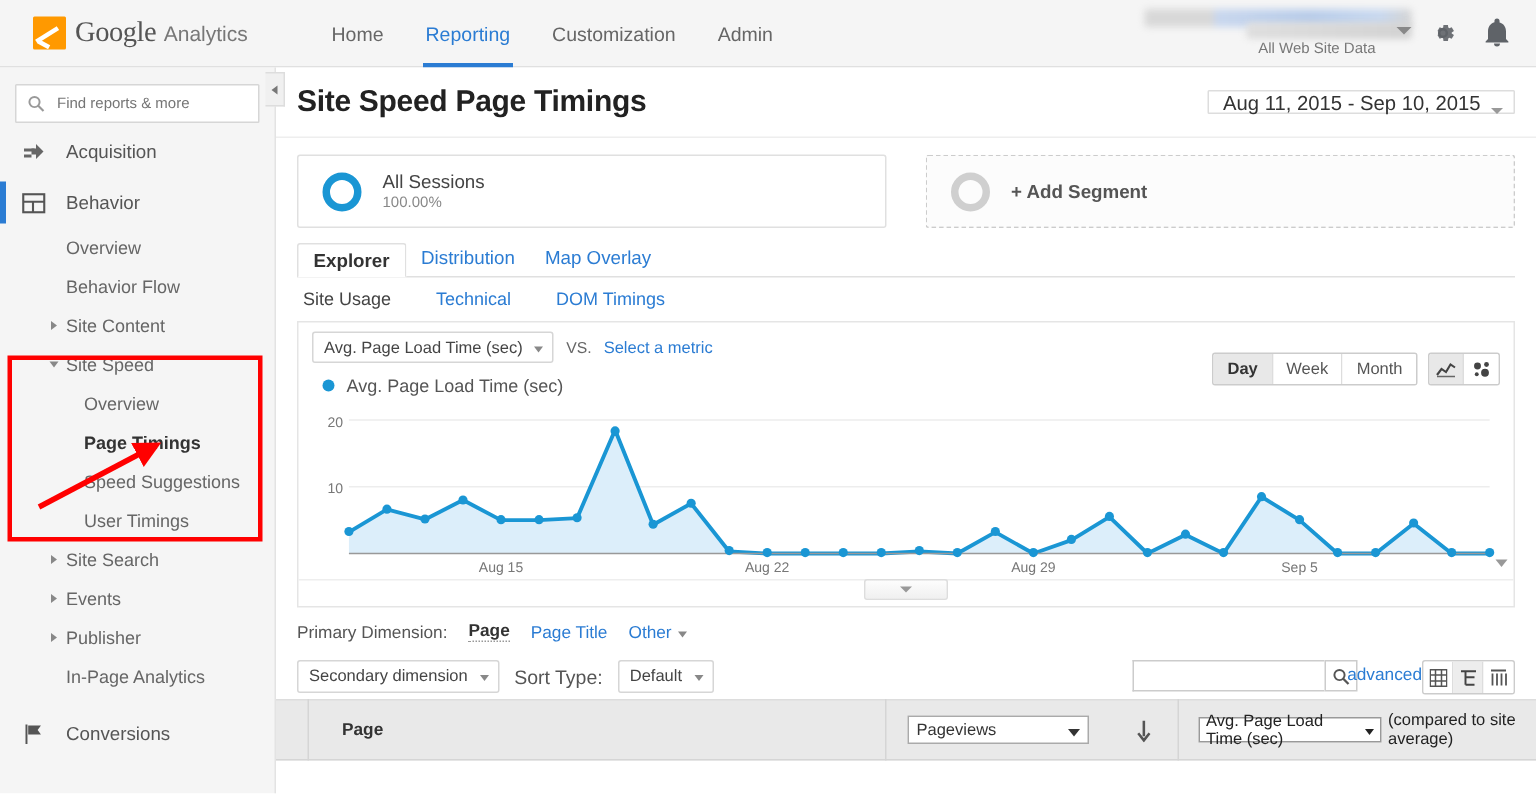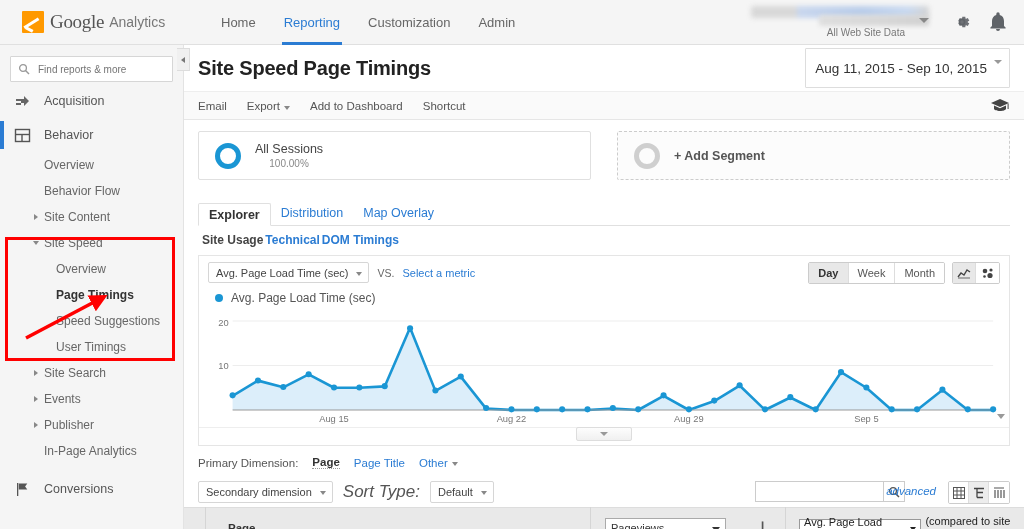--- a/index.html
+++ b/index.html
@@ -35,21 +35,21 @@
   .topnav { display:flex; align-items:flex-end; height:45px; margin-left:35px;}
   .topnav a {
     color:#666; text-decoration:none; font-size:13px; padding:0 14px;
     height:45px; line-height:45px; display:block; position:relative;margin-top:24px;
   }
   .topnav a.active { color:#2b7cd3; font-weight:normal; }
   .topnav a.active:after{
     content:""; position:absolute; left:12px; right:12px; bottom:0; height:3px; background:#2b7cd3;
   }
 
-  .acct { position:absolute; right:95px; top:6px; text-align:right; width:210px; }
+  .acct { position:absolute; right:83px; top:6px; text-align:right; width:210px; }
   .acct-blur {
     height:12px; border-radius:2px; margin-left:auto;
     background:linear-gradient(90deg,#d8d8d8 0%, #d8d8d8 26%, #c9d7ee 26%, #b9cdea 62%, #c9d9f0 88%, #d4d4d4 100%);
     filter:blur(2.4px); width:178px; position:relative;
   }
   .acct-blur2{
     height:11px; width:110px; margin-left:auto; margin-top:-3px;
     background:linear-gradient(90deg,#dedede,#d2d2d2);
     filter:blur(2.2px); border-radius:2px;
   }
@@ -115,21 +115,21 @@
   .red-arrow{ position:absolute; left:20px; top:288px; z-index:9; pointer-events:none; }
 
   
   .main { position:absolute; left:184px; top:45px; right:0; bottom:0; background:#fff; overflow:hidden;}
   .page-head{
     height:47px; display:flex; align-items:center; justify-content:space-between;
     padding:0 14px 0 14px; border-bottom:1px solid #eee;
   }
   .page-title{ font-size:20px; color:#222; font-weight:bold; letter-spacing:-0.2px;}
   .daterange{
-    border:1px solid #ddd; background:#fff; height:40px; padding:0 22px 0 9px;
+    border:1px solid #ddd; background:#fff; height:16px; padding:0 22px 0 9px;
     display:flex;align-items:center; font-size:13.5px; color:#333; position:relative; border-radius:1px;
   }
   .daterange .c{ position:absolute;right:7px;top:11px;width:0;height:0;
     border-left:4px solid transparent;border-right:4px solid transparent;border-top:4px solid #999;}
 
   .actionbar{
     height:28px; background:#fafafa; border-bottom:1px solid #e6e6e6;
     display:flex; align-items:center; padding-left:14px; font-size:11.5px; color:#555; position:relative;
   }
   .actionbar .a{ margin-right:20px; color:#555; position:relative;}
@@ -140,46 +140,46 @@
 
   .segbar{ display:flex; padding:11px 14px 0 14px; gap:26px;}
   .seg{
     flex:1; height:49px; border:1px solid #e0e0e0; background:#fff; border-radius:2px;
     display:flex; align-items:center; padding-left:16px;
   }
   .seg.dashed{ border:1px dashed #ccc; background:#fcfcfc;font-weight:bold; }
   .donut{ width:26px;height:26px;border-radius:50%;border:5px solid #1a96d4; margin-right:14px; flex:none;}
   .donut.grey{ border-color:#cfcfcf; }
   .seg-name{ font-size:12.5px; color:#444; }
-  .seg-pct{ font-size:10px; color:#888; margin-top:2px;text-align:center;}
+  .seg-pct{ font-size:10px; color:#888; margin-top:2px;}
   .seg-add{ font-size:12.5px; color:#555; }
 
-  .tabs{ display:flex; align-items:flex-end; height:24px; margin:22px 14px 0 14px; border-bottom:1px solid #e0e0e0; position:relative;}
+  .tabs{ display:flex; align-items:flex-end; height:24px; margin:9px 14px 0 14px; border-bottom:1px solid #e0e0e0; position:relative;}
   .tab{
     font-size:12.5px; color:#2b7cd3; padding:0 10px; height:23px; line-height:23px; cursor:pointer;
   }
   .tab.active{
     color:#333; font-weight:bold; background:#fff;
     border:1px solid #e0e0e0; border-bottom:1px solid #fff; margin-bottom:-1px; border-radius:2px 2px 0 0;
   }
-  .subtabs{ display:flex; padding:7px 14px 0 18px; gap:2px;font-weight:bold;}
+  .subtabs{ display:flex; padding:7px 14px 0 18px; gap:30px;}
   .subtab{ font-size:12px; color:#2b7cd3;}
   .subtab.active{ color:#444; }
 
   .panel{ margin:8px 14px 0 14px; border:1px solid #e5e5e5; border-top:1px solid #e5e5e5; background:#fff;}
   .chart-ctl{ height:33px; display:flex; align-items:center; padding:0 9px; position:relative;}
   .dd{
     border:1px solid #d6d6d6; background:#fff; height:21px; padding:0 20px 0 7px;
     display:inline-flex;align-items:center; font-size:11px; color:#444; position:relative; border-radius:2px;
   }
   .dd:after{content:"";position:absolute;right:6px;top:9px;width:0;height:0;
     border-left:3.5px solid transparent;border-right:3.5px solid transparent;border-top:4px solid #888;}
   .vs{ font-size:10.5px; color:#666; margin:0 8px;}
   .selmetric{ font-size:11px; color:#2b7cd3;}
-  .seg-right{ position:absolute; right:9px; top:6px; display:flex; align-items:center; gap:7px;}
+  .seg-right{ position:absolute; right:9px; top:20px; display:flex; align-items:center; gap:7px;}
   .btngrp{ display:flex; border:1px solid #ccc; border-radius:2px; overflow:hidden;}
   .btngrp div{
     padding:0 9px; height:20px; line-height:20px; font-size:11px; color:#555;
     background:#fff; border-right:1px solid #ddd;
   }
   .btngrp div:last-child{border-right:none;}
   .btngrp div.on{ background:#e8e8e8; font-weight:bold; color:#333;}
   .icogrp{ display:flex; border:1px solid #ccc; border-radius:2px; overflow:hidden;}
   .icogrp div{ width:23px;height:20px; background:#fff; border-right:1px solid #ddd; display:flex;align-items:center;justify-content:center;}
   .icogrp div:last-child{border-right:none;}
@@ -203,26 +203,26 @@
   .primdim .lbl{ color:#555;}
   .primdim .sel{ color:#333; font-weight:bold; border-bottom:1px dotted #999;}
   .primdim .lk{ color:#2b7cd3;}
   .primdim .lk.caret{ position:relative; padding-right:10px;}
   .primdim .lk.caret:after{content:"";position:absolute;right:0;top:5px;width:0;height:0;
     border-left:3.5px solid transparent;border-right:3.5px solid transparent;border-top:4px solid #888;}
 
   .tablectl{
     margin:8px 0 0 0; padding:0 14px; height:30px; display:flex; align-items:center; gap:10px; position:relative;
   }
-  .tablectl .lbl2{font-size:17px;color:#555;font-style:italic;}
+  .tablectl .lbl2{font-size:13px;color:#555;}
   .search2{ position:absolute; right:119px; top:4px; display:flex; }
   .search2 input{ width:128px;height:21px;border:1px solid #ccc;border-right:none;outline:none;font-size:11px;padding:0 5px;
     font-family:"Liberation Sans",sans-serif;}
   .search2 .sbtn{ width:22px;height:21px;border:1px solid #ccc;background:#fff;display:flex;align-items:center;justify-content:center;}
-  .adv{ position:absolute; right:88px; top:8px; font-size:11.5px; color:#2b7cd3;font-style:italic;}
+  .adv{ position:absolute; right:76px; top:8px; font-size:11.5px; color:#2b7cd3;}
   .viewicons{ position:absolute; right:14px; top:4px; display:flex; border:1px solid #ccc; border-radius:2px; overflow:hidden;}
   .viewicons div{width:20px;height:21px;background:#fff;border-right:1px solid #ddd;display:flex;align-items:center;justify-content:center;}
   .viewicons div:last-child{border-right:none;}
   .viewicons div.on{background:#ededed;}
 
   .thead{
     margin:0; height:41px; background:#e9e9e9; border-top:1px solid #ddd; border-bottom:1px solid #d5d5d5;
     display:flex; align-items:center; position:relative;
   }
   .th-page{ width:385px; padding-left:22px; font-size:11.5px; color:#333; font-weight:bold; border-left:1px solid #d5d5d5; height:41px; display:flex;align-items:center; margin-left:21px;}
@@ -365,31 +365,20 @@
 <div class="main">
 
   <div class="page-head">
     <div class="page-title">Site Speed Page Timings</div>
     <div class="daterange">
       <span>Aug 11, 2015 - Sep 10, 2015</span>
       <span class="c"></span>
     </div>
   </div>
 
-  <div class="actionbar">
-    <span class="a">Email</span>
-    <span class="a caret">Export</span>
-    <span class="a">Add to Dashboard</span>
-    <span class="a">Shortcut</span>
-    <svg class="cap" viewBox="0 0 20 16">
-      <path fill="#444" d="M10 2L1 6l9 4 9-4-9-4z"></path>
-      <path fill="#444" d="M4 8.6v3.1c0 1.2 2.7 2.3 6 2.3s6-1.1 6-2.3V8.6l-6 2.7-6-2.7z"></path>
-      <path fill="#444" d="M17.6 7v5h1V6.6z"></path>
-    </svg>
-  </div>
 
   <div class="segbar">
     <div class="seg">
       <div class="donut"></div>
       <div>
         <div class="seg-name">All Sessions</div>
         <div class="seg-pct">100.00%</div>
       </div>
     </div>
     <div class="seg dashed">

